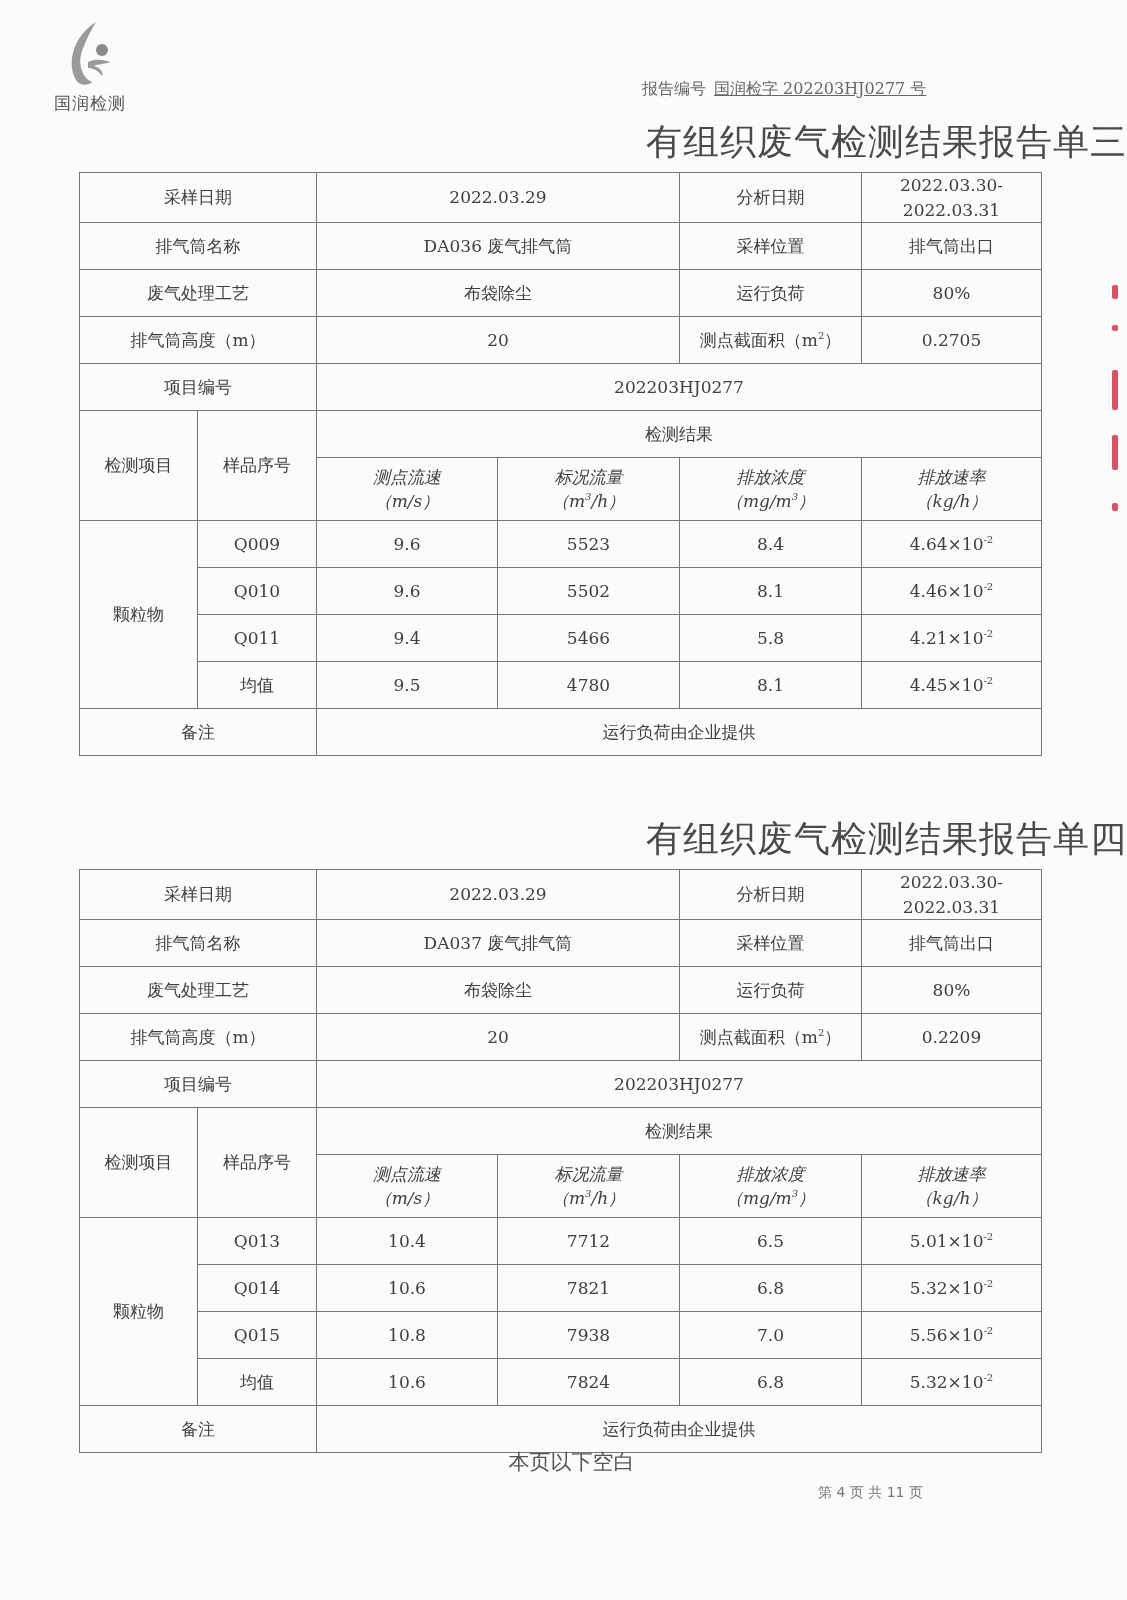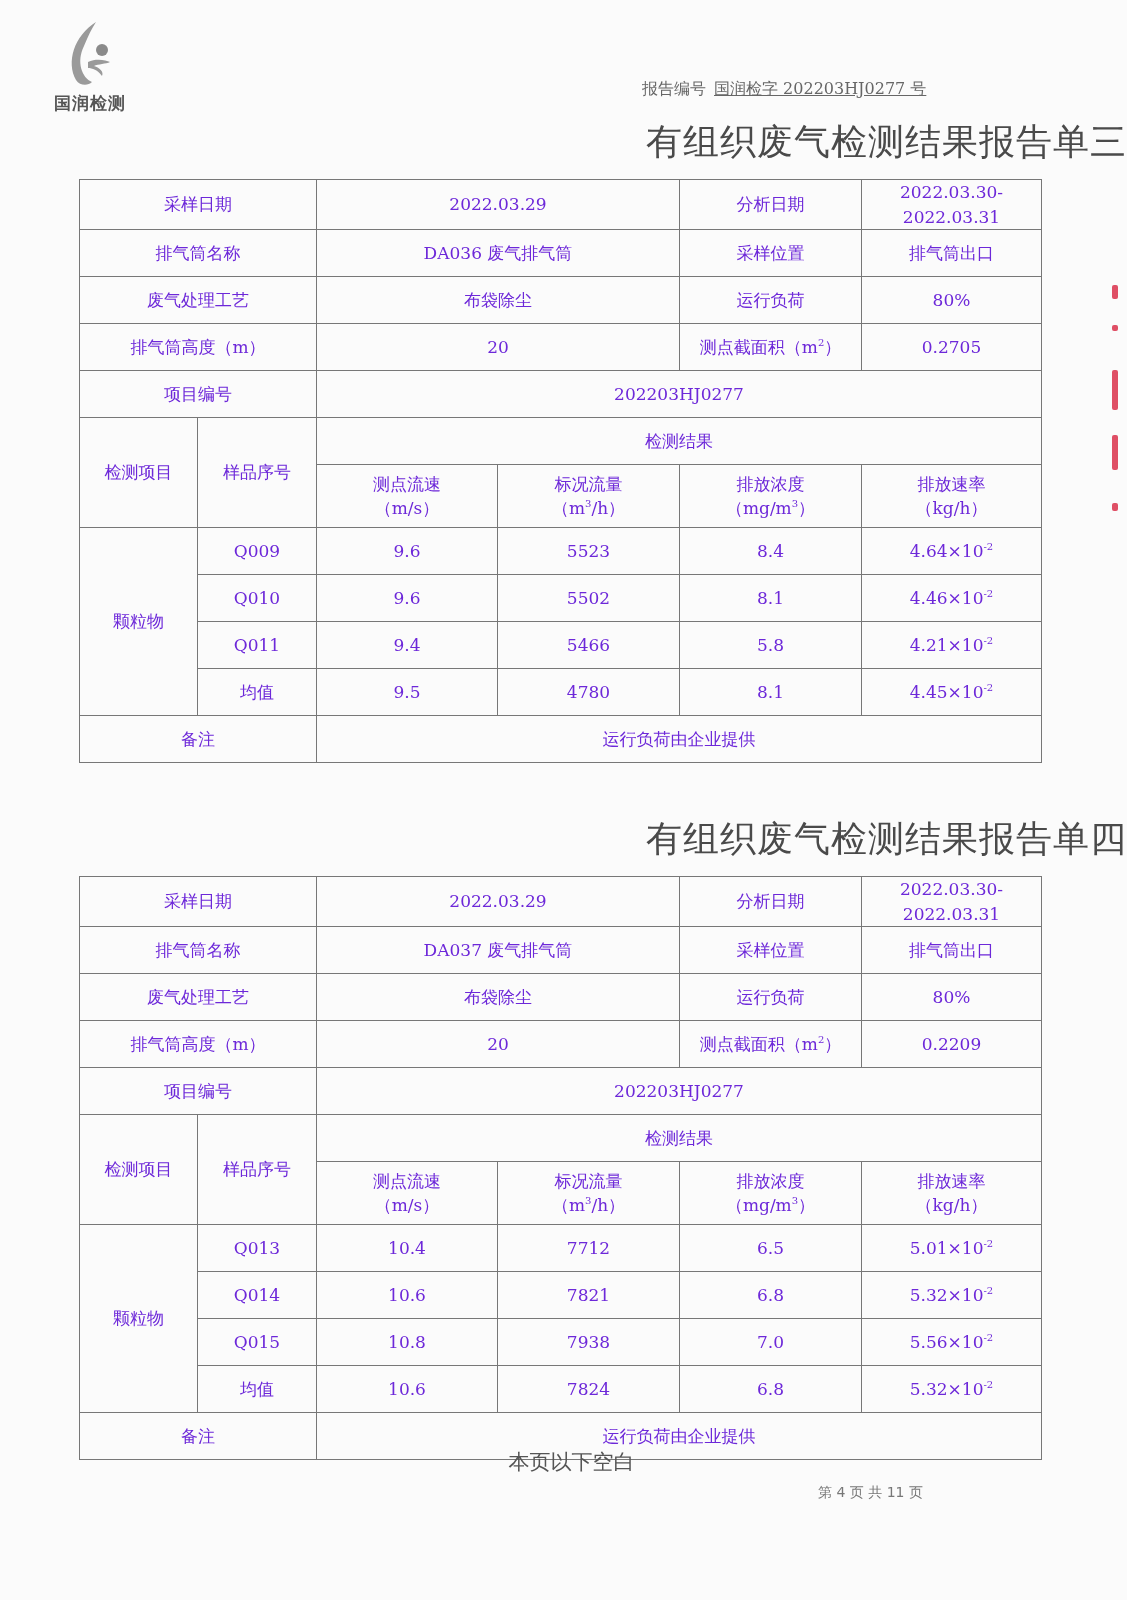--- a/index.html
+++ b/index.html
@@ -5,43 +5,43 @@
     html, body { margin: 0; padding: 0; }
     body {
       width: 1127px; height: 1600px; position: relative; overflow: hidden;
       background: #fbfbfb;
       font-family: "DejaVu Serif", "Liberation Serif", serif;
       color: #4a4a4a;
     }
     .logo { position: absolute; left: 48px; top: 18px; width: 100px; height: 100px; }
     .logo svg { position: absolute; left: 14px; top: 0; }
     .logo-text {
-      position: absolute; left: 6px; top: 74px; font-size: 17px; font-weight: bold;
+      position: absolute; left: 6px; top: 74px; font-size: 17px; font-weight: normal;
       font-family: "DejaVu Sans", "Liberation Sans", sans-serif; color: #555; letter-spacing: 1px;
       white-space: nowrap;
     }
     .report-no {
       position: absolute; left: 642px; top: 79px; font-size: 16px; color: #666; white-space: nowrap;
     }
     .report-no .val { text-decoration: underline; margin-left: 8px; }
     .title {
       position: absolute; left: 0; width: 1127px; text-align: right;
       font-size: 36px; color: #4a4a4a; letter-spacing: 1px;
       font-family: "DejaVu Sans", "Liberation Sans", sans-serif; font-weight: normal;
     }
     table.report {
       position: absolute; left: 79px; width: 962px;
-      border-collapse: collapse; table-layout: fixed; font-size: 17px; color: #6d28d9; margin-top: 7px;
+      border-collapse: collapse; table-layout: fixed; font-size: 17px; color: #404040;
     }
     table.report td {
       border: 1.5px solid #777; text-align: center; vertical-align: middle; padding: 0;
       line-height: 1.45;
     }
     table.report tr { height: 47px; }
-    table.report tr.head2 { height: 63px; }
+    table.report tr.head2 { height: 63px; font-style: italic; }
     sup { font-size: 10px; vertical-align: super; line-height: 0; }
     .rate sup { font-size: 10px; }
     .blank-note {
       position: absolute; left: 0; width: 1127px; text-align: center; top: 1448px;
       font-size: 21px; color: #555; padding-left: 8px;
     }
     .page-no {
       position: absolute; left: 818px; top: 1484px; font-size: 14px; color: #777;
       white-space: nowrap; font-family: "DejaVu Sans", "Liberation Sans", sans-serif;
     }

